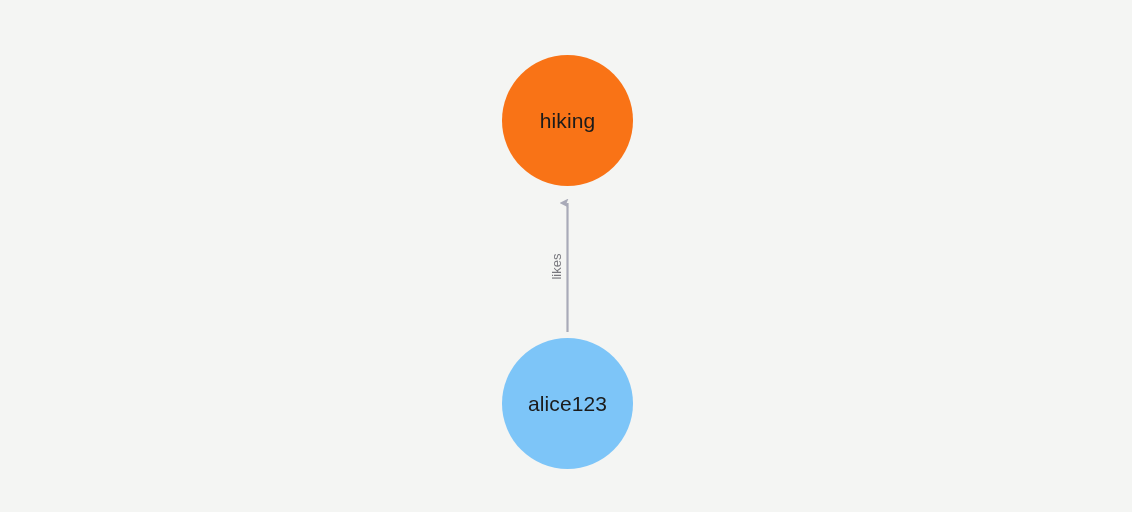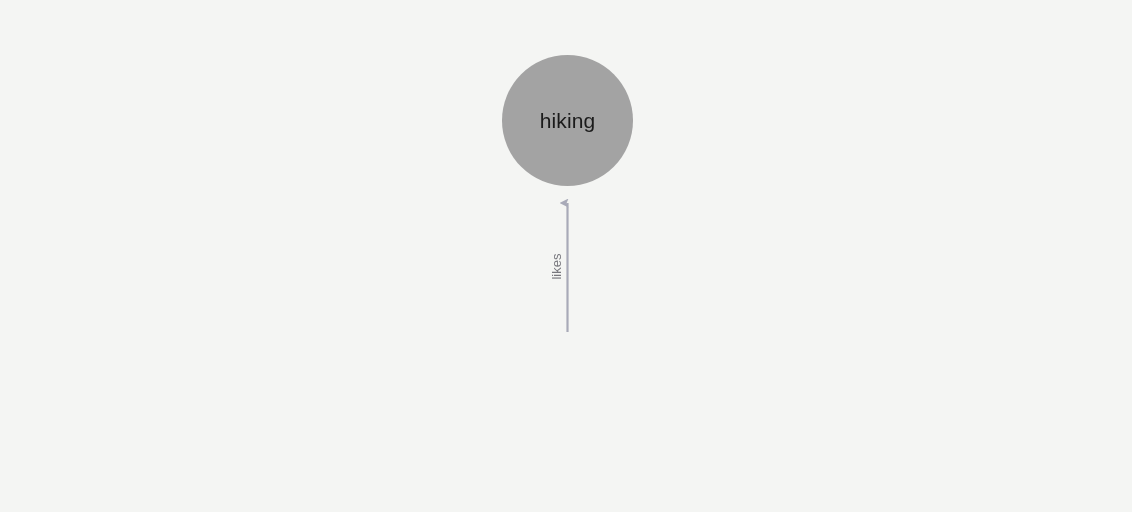--- a/index.html
+++ b/index.html
@@ -42,21 +42,21 @@
     line-height: 1;
     letter-spacing: 0.1px;
     white-space: nowrap;
     user-select: none;
   }
   #node-hiking {
     left: 502px;
     top: 55px;
     width: 131px;
     height: 131px;
-    background: #a3a3a3;
+    background: #f97316;
   }
   #node-alice123 {
     left: 502px;
     top: 338px;
     width: 131px;
     height: 131px;
     background: #7dc5f8;
   }
   .edge-label {
     position: absolute;
@@ -89,14 +89,17 @@
     </defs>
     <line class="edge-line" x1="567.5" y1="332" x2="567.5" y2="203" stroke="#a8aab8" stroke-width="2.2" marker-end="url(#arrowhead-up)"></line>
   </svg>
 
   <div class="edge-label" id="edge-label-likes">likes</div>
 
   <div class="node-group" id="node-hiking">
     <span class="node-label">hiking</span>
   </div>
 
+  <div class="node-group" id="node-alice123">
+    <span class="node-label">alice123</span>
+  </div>
 
 </div>
 
 </body></html>

